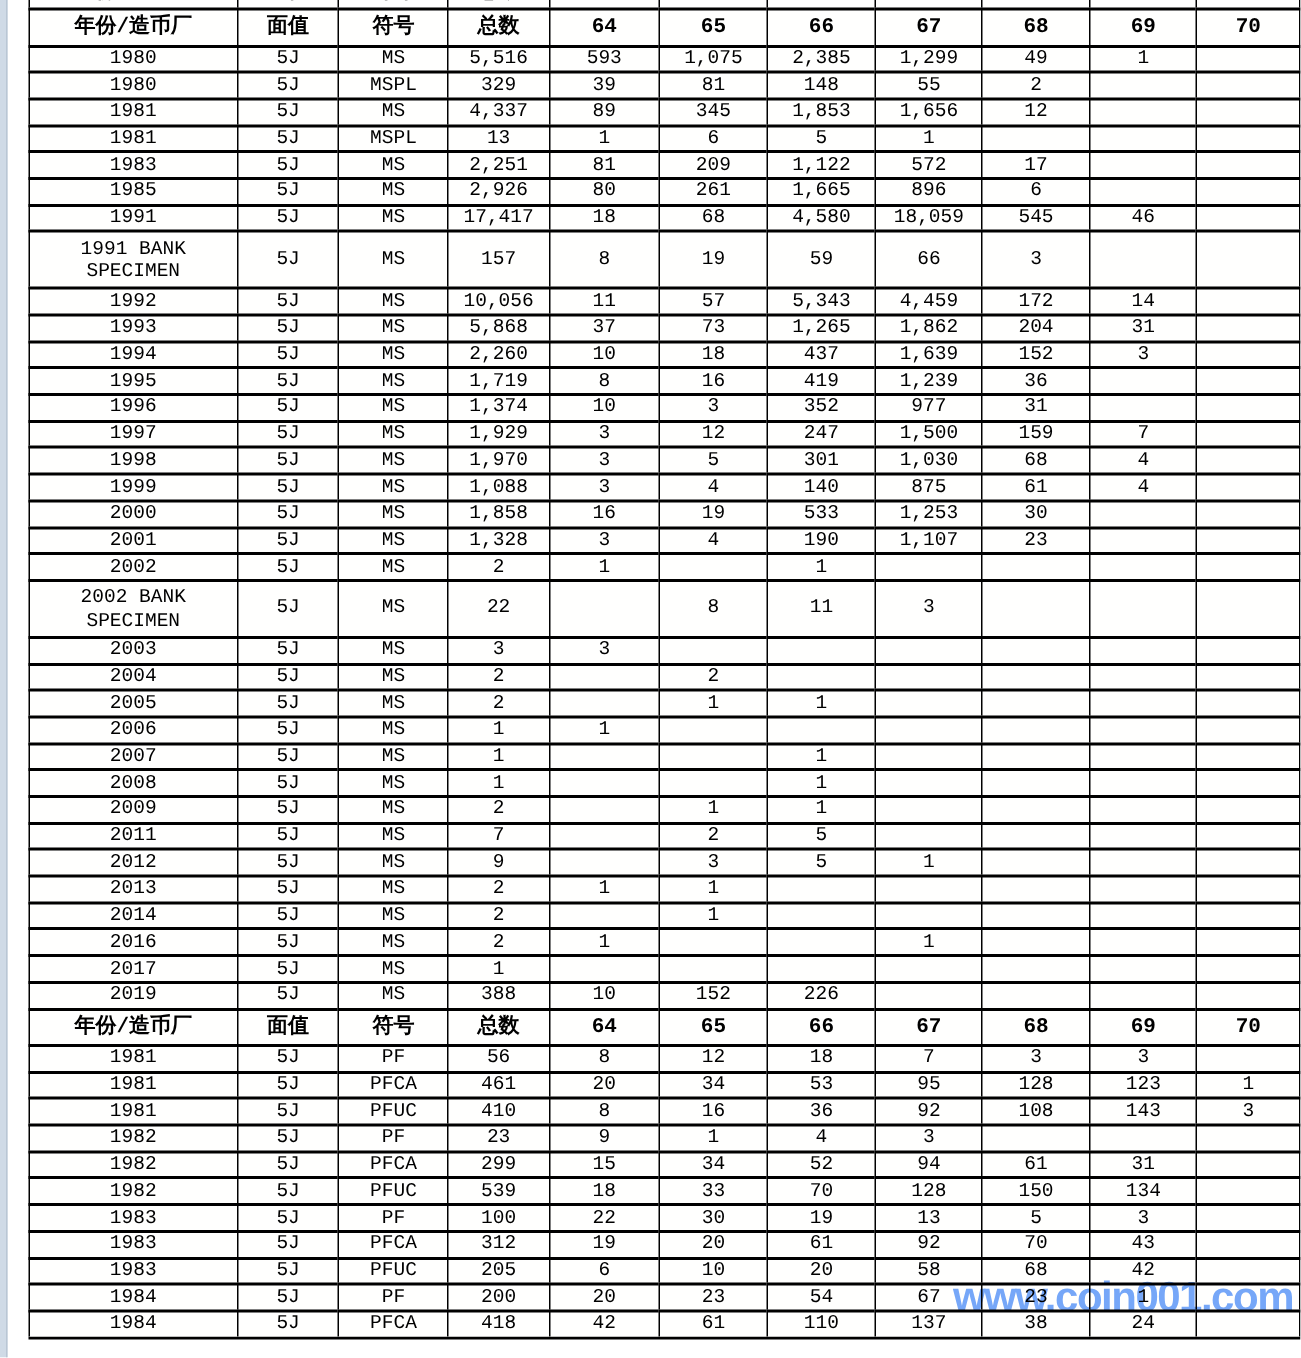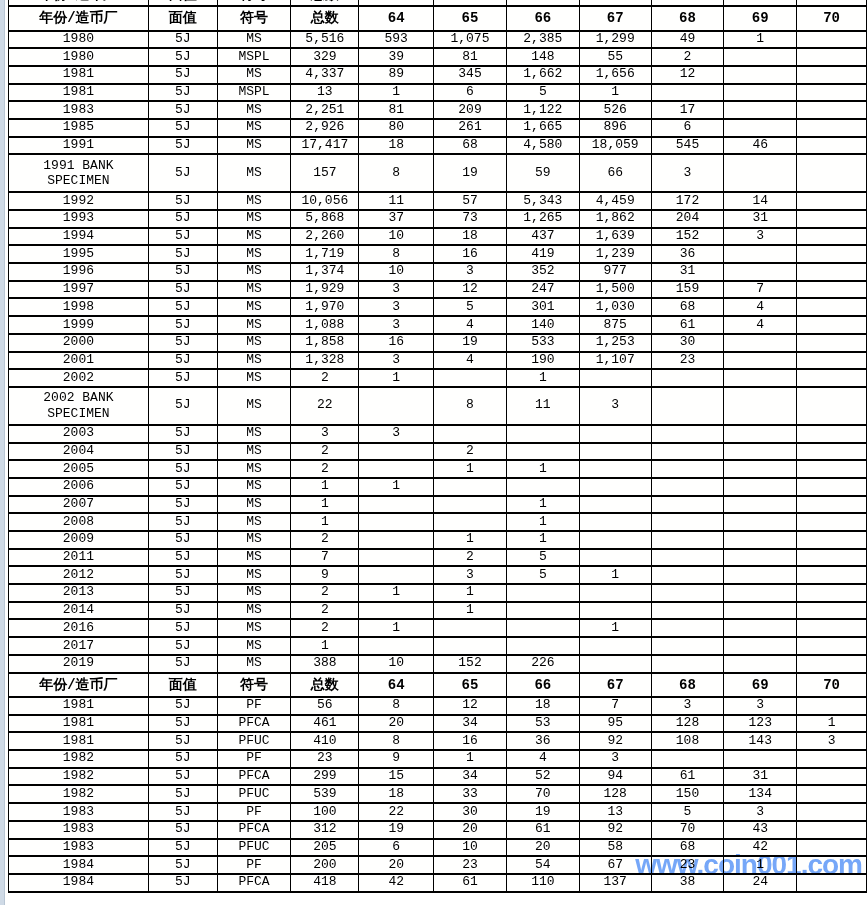--- a/index.html
+++ b/index.html
@@ -6,21 +6,21 @@
   body{
     width:867px;height:905px;position:relative;overflow:hidden;
     background:#ffffff;
     font-family:"Liberation Mono","DejaVu Sans Mono",monospace;
     color:#000;
   }
   .left-strip{
     position:absolute;left:0;top:0;width:4px;height:905px;
     background:#cfdae6;border-right:1px solid #b9c6d4;
   }
-  .sheet{position:absolute;left:8px;top:0;border-radius:28px;}
+  .sheet{position:absolute;left:19px;top:0;border-radius:28px;}
   table.pop{
     border-collapse:separate;border-spacing:0;table-layout:fixed;
     border-bottom:2px solid #000;
   }
   table.pop td{
     box-sizing:border-box;
     border-top:2px solid #000;border-left:1px solid #000;
     padding:0;margin:0;text-align:center;vertical-align:middle;
     font-size:13px;line-height:1.15;overflow:hidden;white-space:nowrap;
     height:17.7px;background:#fffffe;
@@ -161,21 +161,21 @@
           <td></td>
           <td></td>
         </tr>
         <tr>
           <td>1981</td>
           <td>5J</td>
           <td>MS</td>
           <td>4,337</td>
           <td>89</td>
           <td>345</td>
-          <td>1,662</td>
+          <td>1,853</td>
           <td>1,656</td>
           <td>12</td>
           <td></td>
           <td></td>
         </tr>
         <tr>
           <td>1981</td>
           <td>5J</td>
           <td>MSPL</td>
           <td>13</td>
@@ -188,21 +188,21 @@
           <td></td>
         </tr>
         <tr>
           <td>1983</td>
           <td>5J</td>
           <td>MS</td>
           <td>2,251</td>
           <td>81</td>
           <td>209</td>
           <td>1,122</td>
-          <td>526</td>
+          <td>572</td>
           <td>17</td>
           <td></td>
           <td></td>
         </tr>
         <tr>
           <td>1985</td>
           <td>5J</td>
           <td>MS</td>
           <td>2,926</td>
           <td>80</td>

